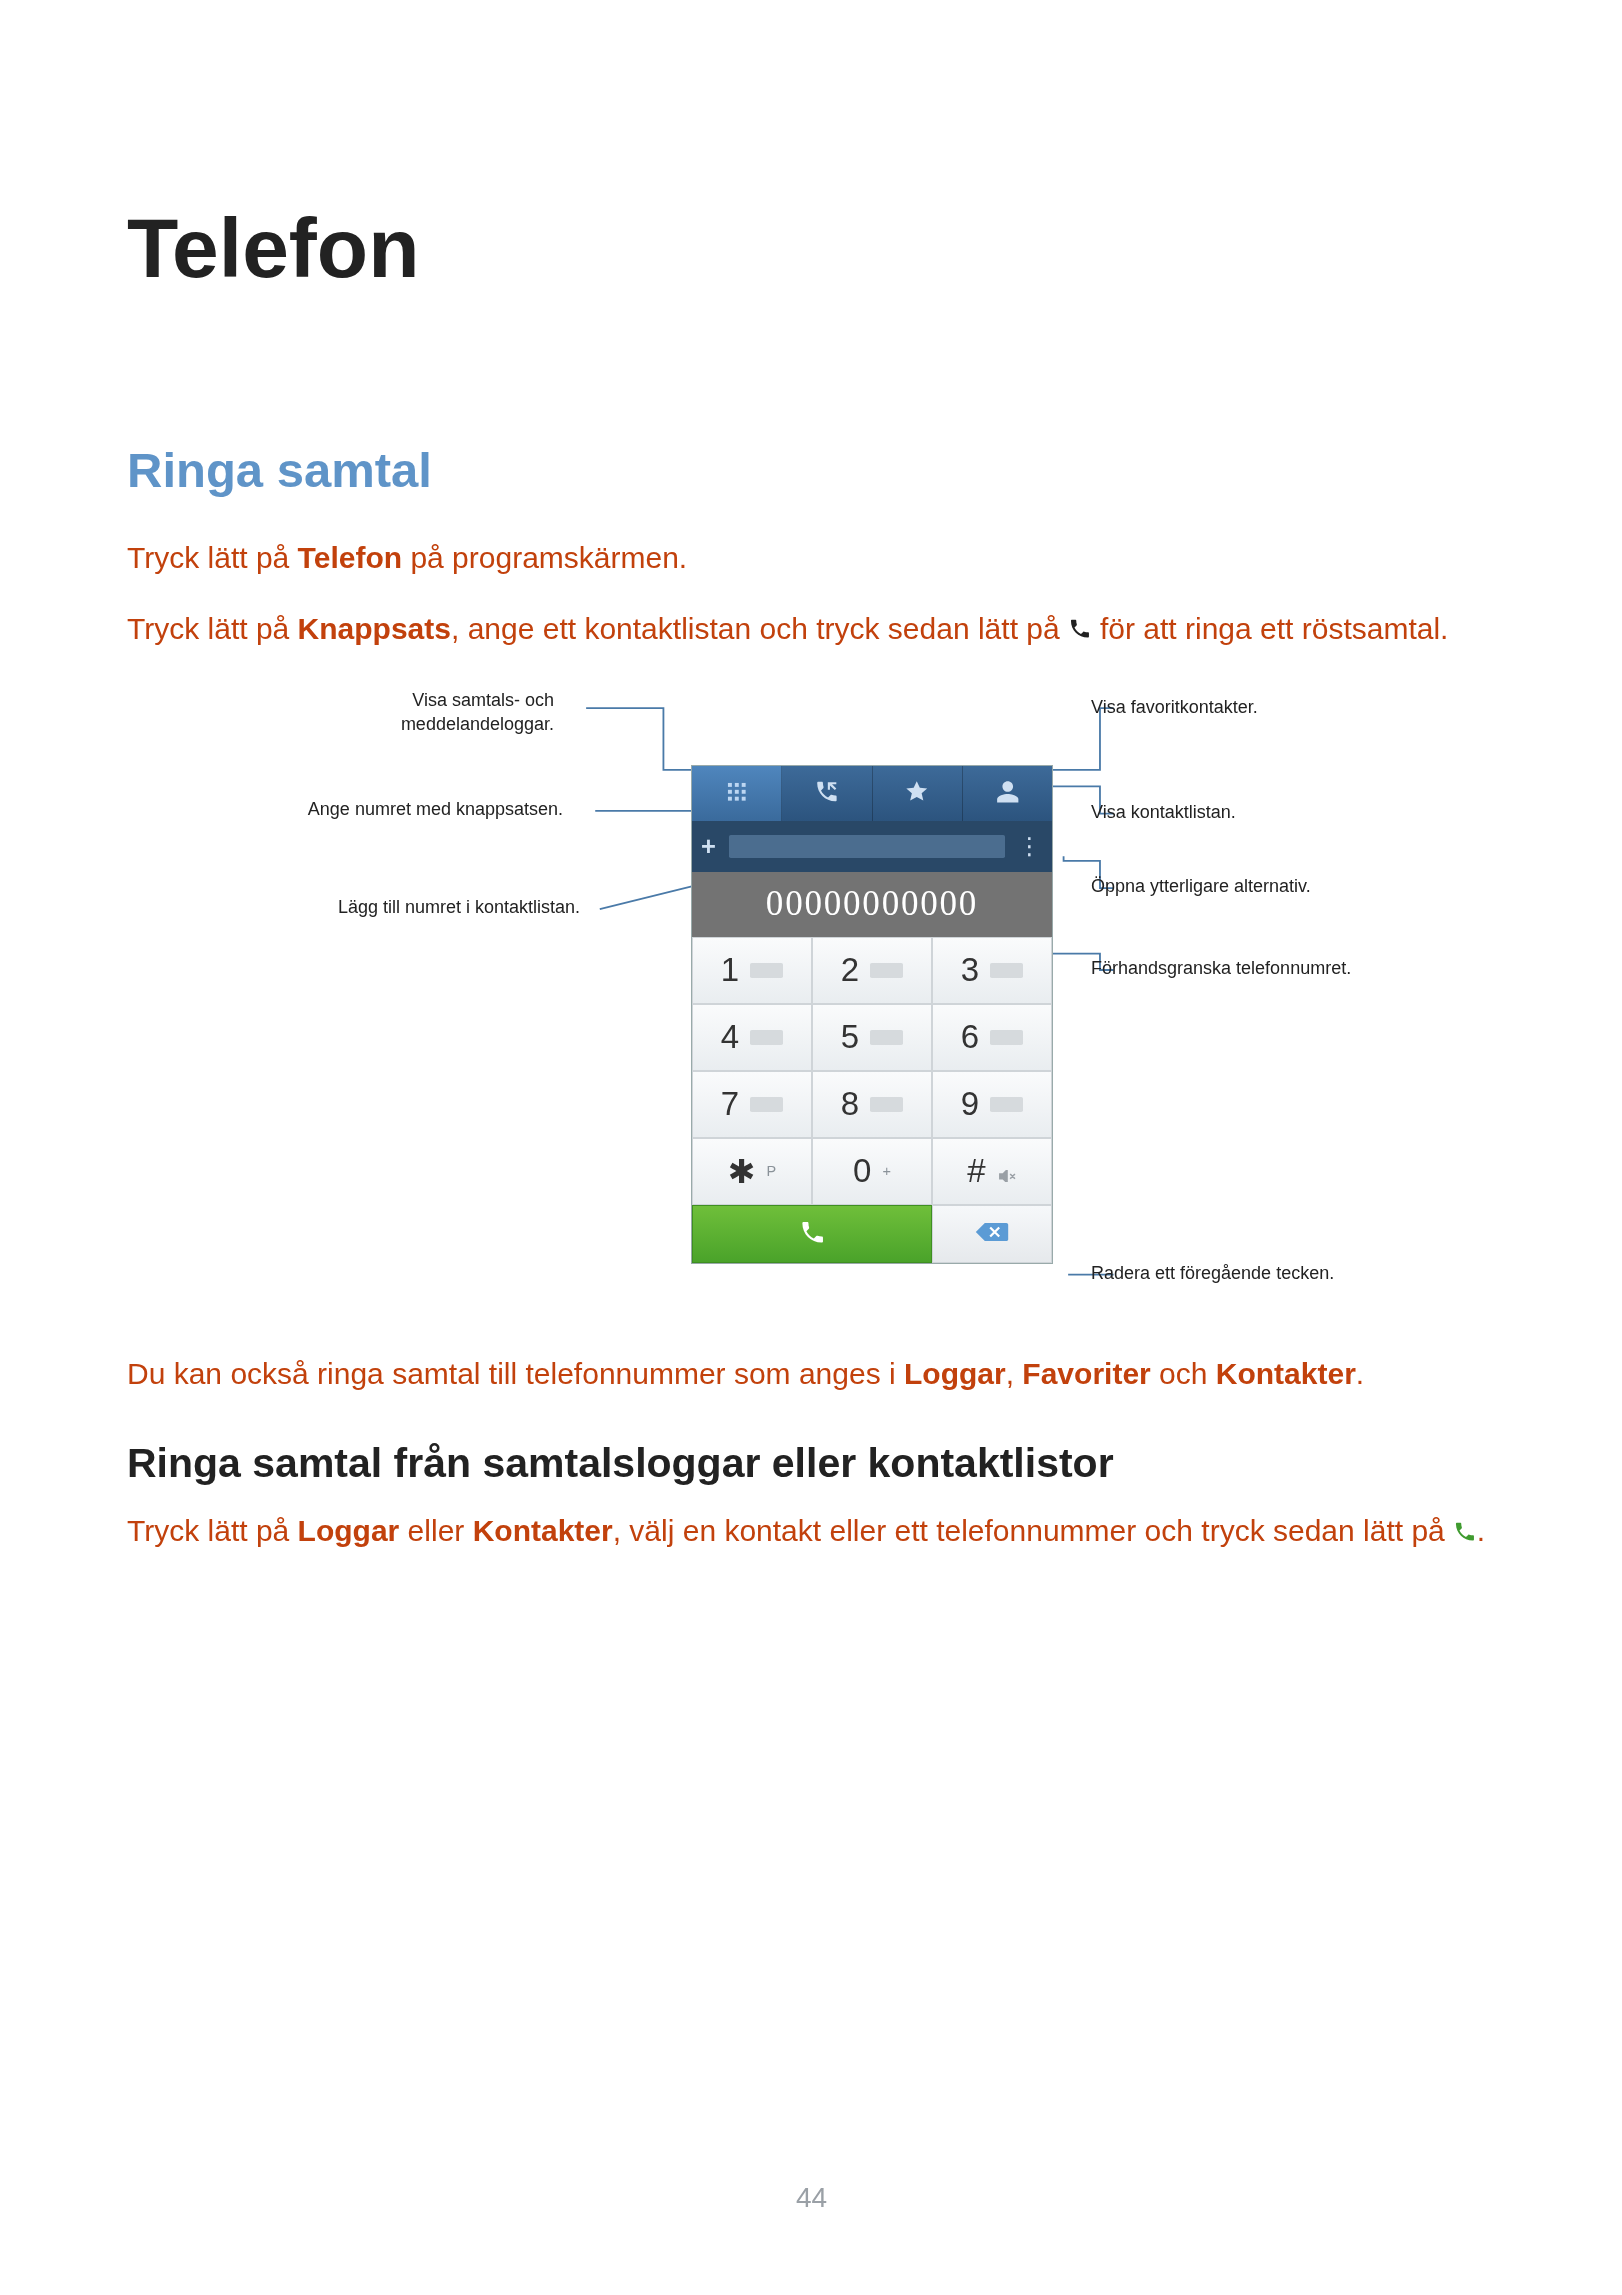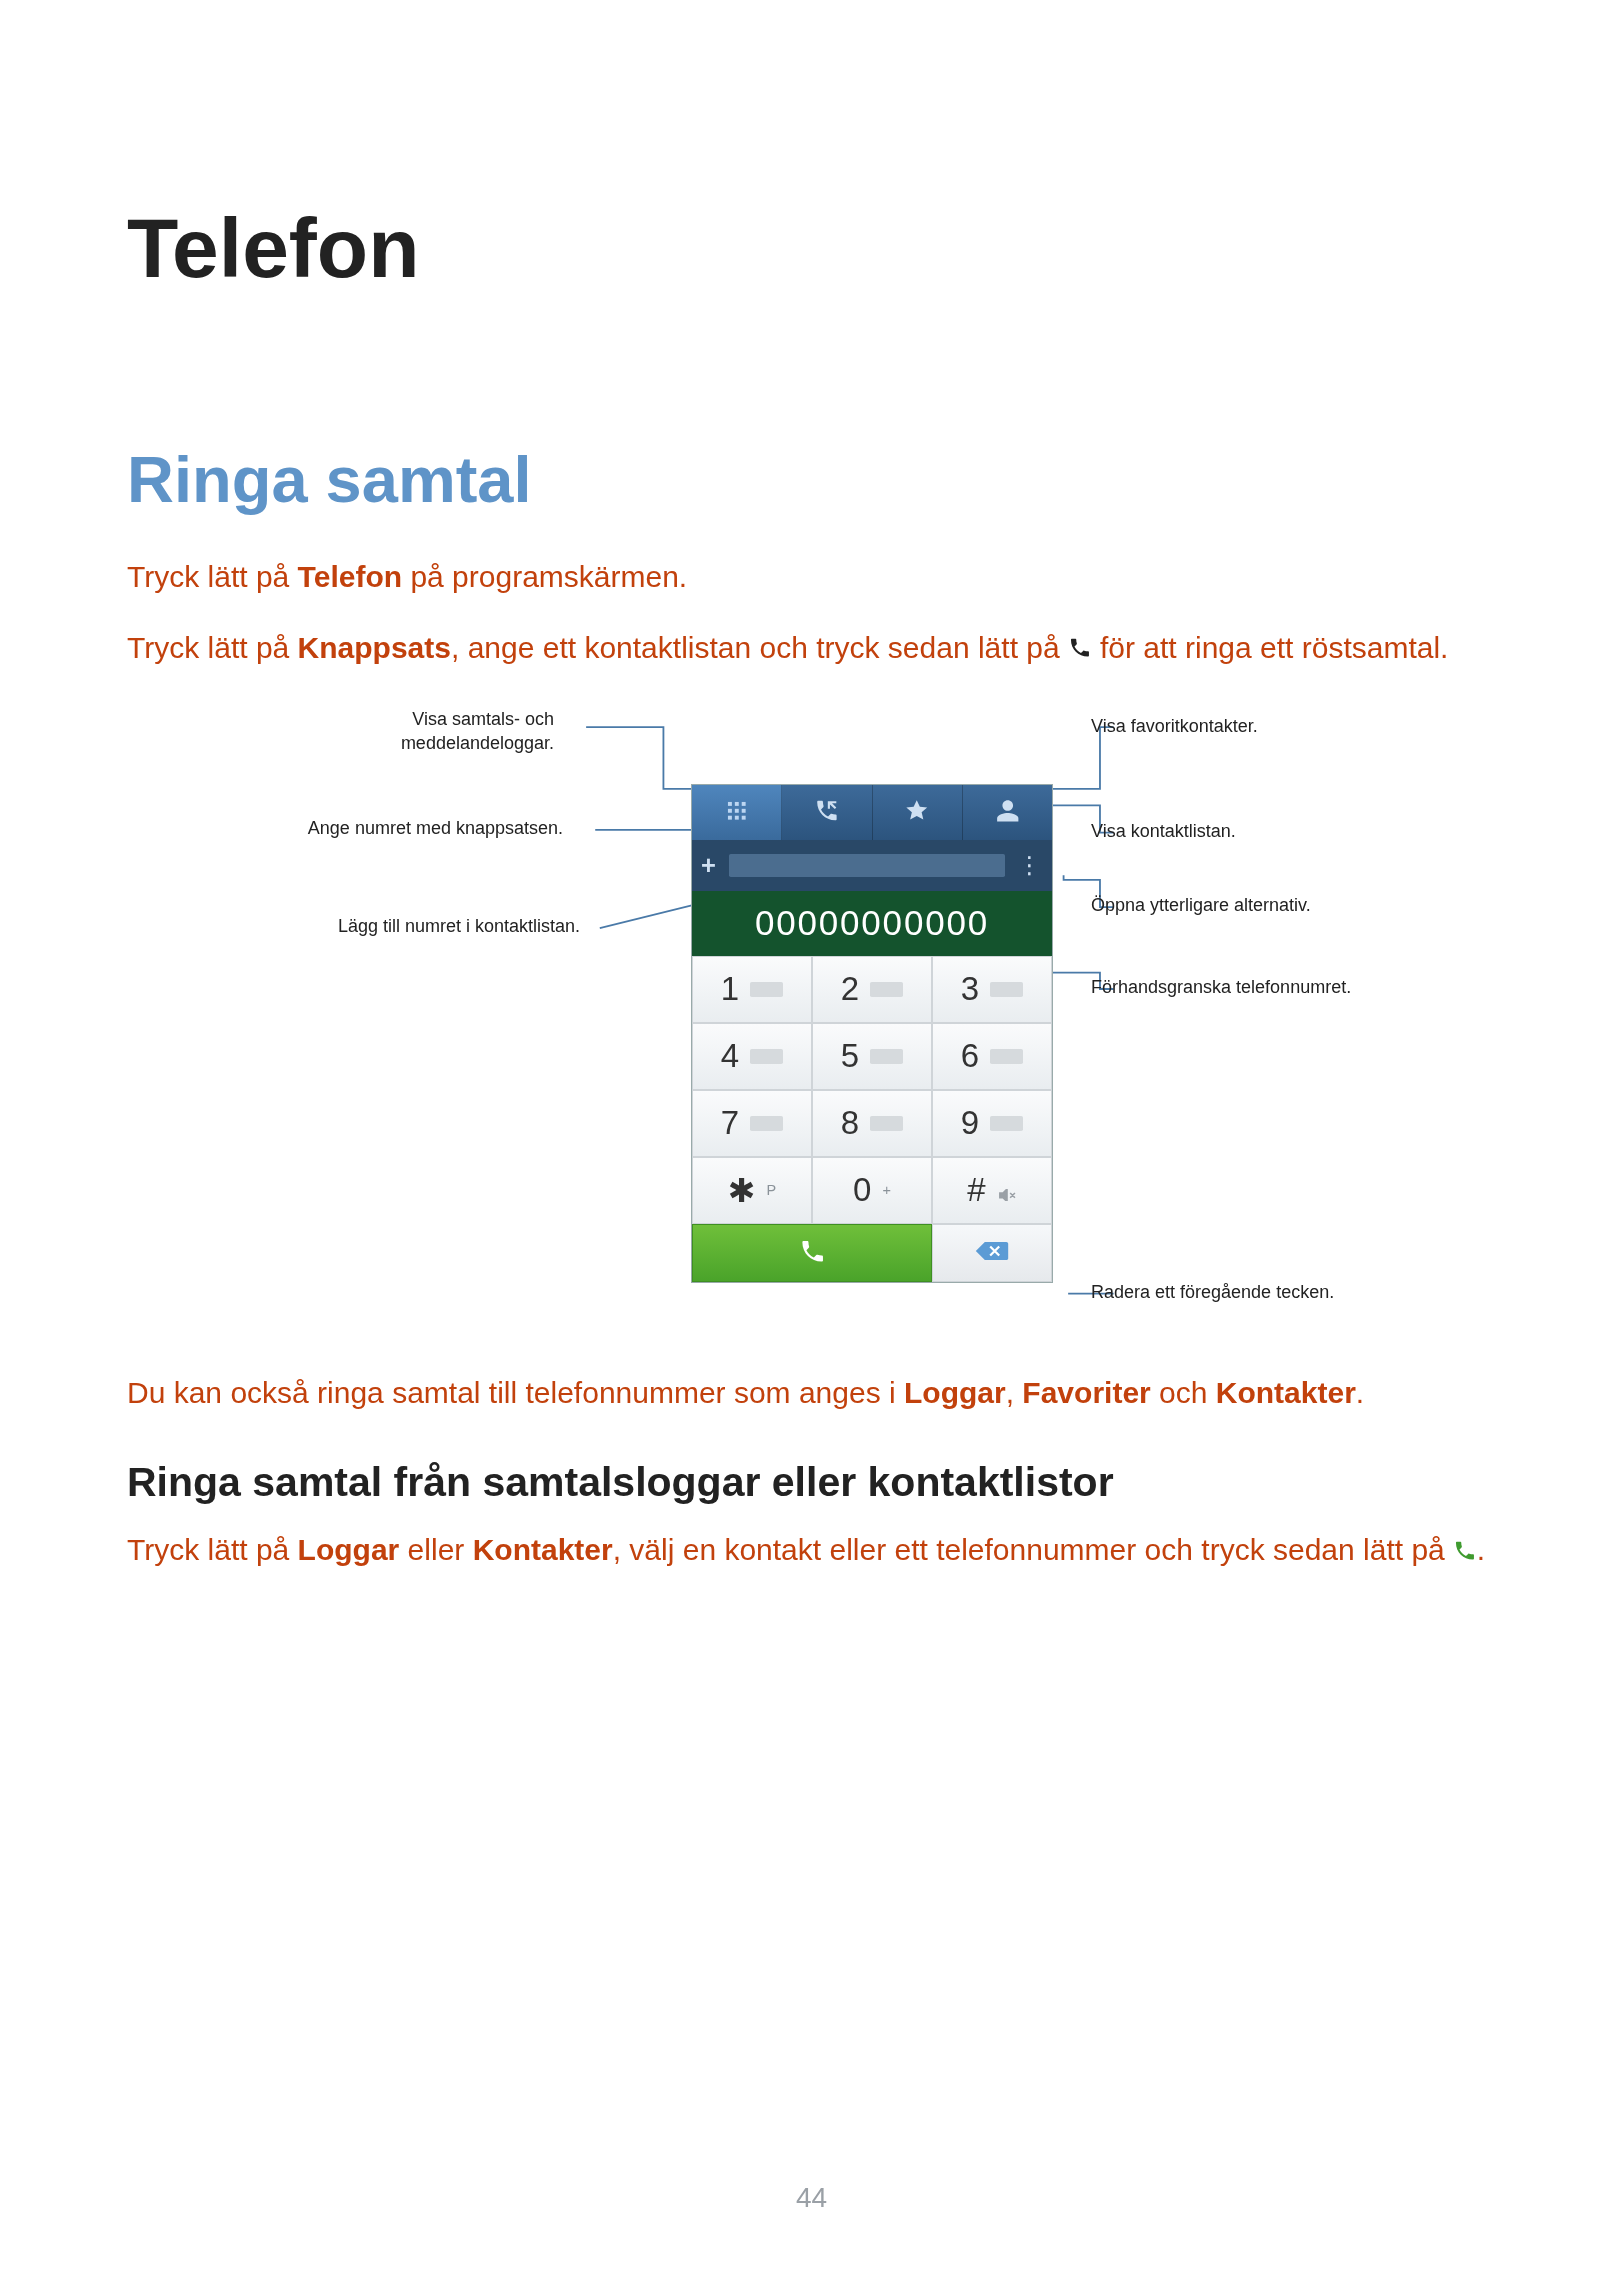--- a/index.html
+++ b/index.html
@@ -15,21 +15,21 @@
     box-sizing: border-box;
     padding: 200px 73px 0 127px;
   }
   h1.title {
     font-size: 84px;
     font-weight: 700;
     margin: 0 0 145px 0;
     color: #222;
   }
   h2.section {
-    font-size: 65px;
+    font-size: 49px;
     font-weight: 700;
     color: #5f94c8;
     margin: 0 0 38px 0;
   }
   p.body {
     font-size: 30px;
     line-height: 1.45;
     margin: 0 0 27px 0;
     color: #c2410c;
   }
@@ -86,27 +86,28 @@
     background: #4b6d8f;
     border-radius: 1.8px;
   }
   .numrow .dots {
     color: #cfe0f2;
     font-size: 23.6px;
     letter-spacing: 1.8px;
   }
   .display {
     height: 65px;
-    background: #14532d;
+    background: #737373;
     color: #fff;
     font-size: 35px;
     display: flex;
     align-items: center;
     justify-content: center;
     letter-spacing: 1.8px;
+    font-family: Liberation Serif, serif;
   }
   .keypad {
     display: grid;
     grid-template-columns: repeat(3, 1fr);
   }
   .key {
     height: 65px;
     border: 0.9px solid #cfd4d8;
     background: linear-gradient(#fafbfc, #e9edf0);
     display: flex;

